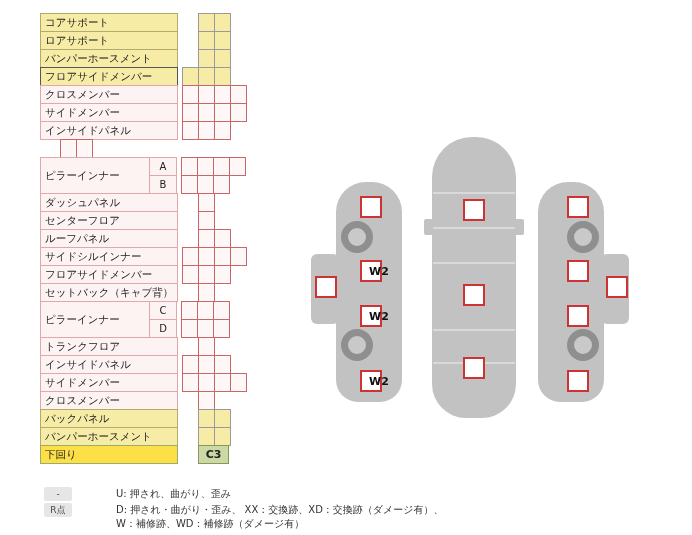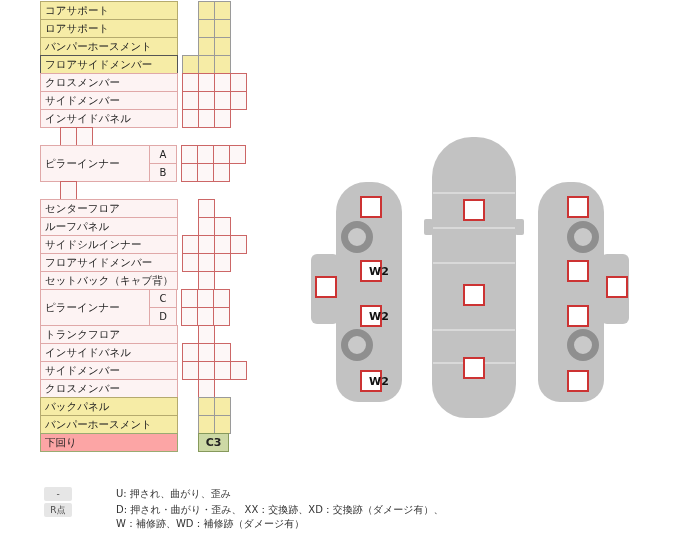--- a/index.html
+++ b/index.html
@@ -3,21 +3,21 @@
 <meta charset="utf-8">
 <style>
   * { margin:0; padding:0; box-sizing:border-box; }
   html,body { background:#fff; }
   .canvas {
     position:relative; width:692px; height:535px; background:#ffffff;
     font-family:"DejaVu Sans","Liberation Sans",sans-serif; color:#222; overflow:hidden;
   }
 
   
-  .ptable { position:absolute; left:40px; top:2px; }
+  .ptable { position:absolute; left:40px; top:14px; }
   .prow { display:flex; margin-top:-1px; }
   .plabel {
     width:138px; height:19px; border:1px solid #ccc; font-size:10.5px;
     line-height:17px; padding:0 4px; white-space:nowrap; overflow:hidden;
   }
   .plabel.narrow { width:110px; height:37px; line-height:35px; }
   .subcol { display:flex; flex-direction:column; }
   .subrow { display:flex; margin-top:-1px; }
   .subrow:first-child { margin-top:0; }
   .psub {
@@ -25,21 +25,21 @@
     font-size:10px; text-align:center; line-height:17px;
   }
   .cells { display:flex; margin-left:4px; }
   .cell { width:17px; height:19px; border:1px solid #999; margin-left:-1px; }
   .cell:first-child { margin-left:0; }
 
   .plabel.yellow, .psub.yellow { background:#f6eca6; border-color:#b5aa6e; }
   .cell.yellow { background:#f6eca6; border-color:#9a9a9a; }
   .plabel.pink, .psub.pink { background:#fdf3f3; border-color:#e0a8a8; }
   .cell.pink { background:#fdf7f7; border-color:#cc6666; }
-  .plabel.green { background:#fca5a5; border-color:#9aab72; }
+  .plabel.green { background:#fde047; border-color:#9aab72; }
   .cell.green {
     background:#cdd9a5; border-color:#86995c; width:31px;
     font-weight:bold; font-size:11px; text-align:center; line-height:17px;
   }
   .plabel.outlined { border:1px solid #555; }
 
   
   .diagram { position:absolute; left:0; top:0; width:692px; height:535px; }
   .car-top {
     position:absolute; left:432px; top:137px; width:84px; height:281px;
@@ -154,20 +154,21 @@
             <div class="psub pink">B</div>
             <div class="cells" style="padding-left: 0px;">
               <div class="cell pink"></div>
               <div class="cell pink"></div>
               <div class="cell pink"></div>
             </div>
           </div>
         </div>
       </div>
       <div class="prow">
+        <div class="plabel pink">ダッシュパネル</div>
         <div class="cells" style="padding-left: 16px;">
           <div class="cell pink"></div>
         </div>
       </div>
       <div class="prow">
         <div class="plabel pink">センターフロア</div>
         <div class="cells" style="padding-left: 16px;">
           <div class="cell pink"></div>
         </div>
       </div>

